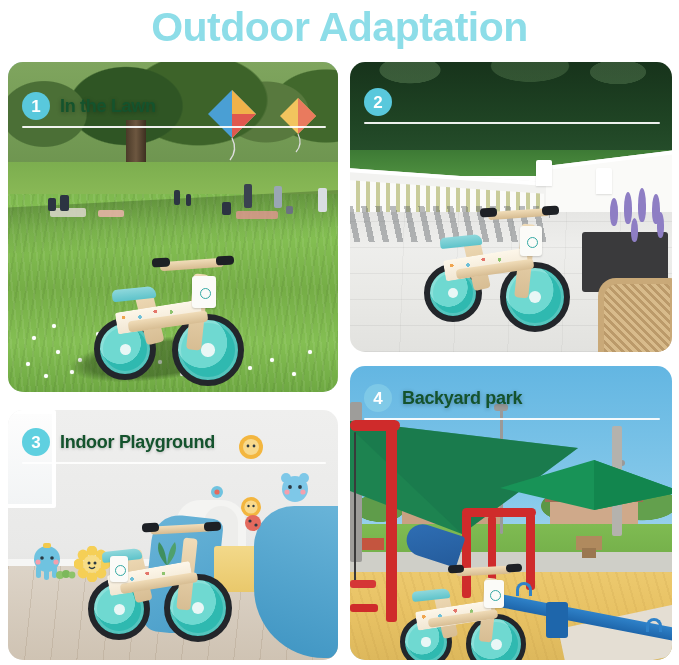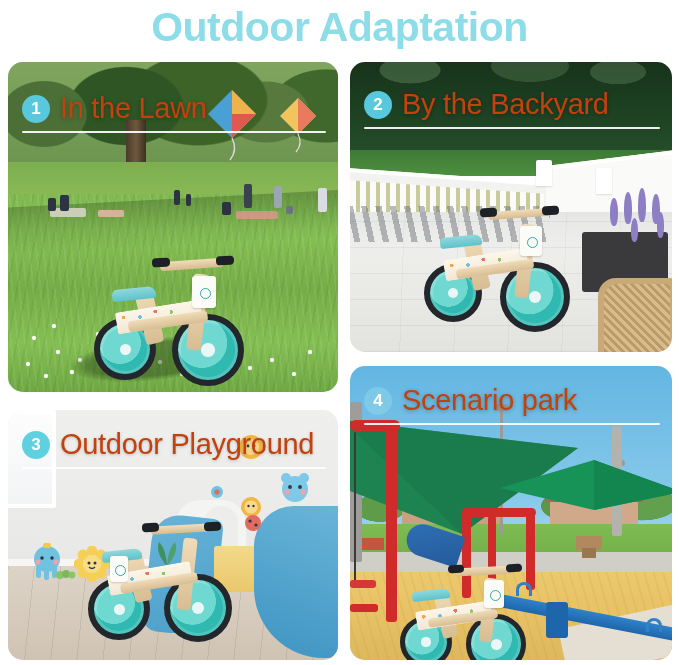--- a/index.html
+++ b/index.html
@@ -62,23 +62,23 @@
     color: #ffffff;
     font-size: 17px;
     font-weight: bold;
     display: flex; align-items: center; justify-content: center;
     line-height: 1;
   }
   #panel-3 .badge { background: #5fd0e0; }
   #panel-4 .badge { background: rgba(150,220,235,0.45); }
 
   .caption-label {
-    color: #c2410c;
-    font-size: 29px;
-    font-weight: normal;
+    color: #14532d;
+    font-size: 18px;
+    font-weight: bold;
     letter-spacing: -0.3px;
     text-shadow: 0 1px 4px rgba(0,0,0,0.30);
     white-space: nowrap;
   }
   #panel-3 .caption-label { text-shadow: 0 1px 3px rgba(120,120,120,0.45); }
 
   .caption-rule {
     margin-top: 6px;
     height: 2px;
     background: rgba(255,255,255,0.92);
@@ -402,21 +402,20 @@
       <div class="handlebar" style="left:64px; top:4px; width:62px; height:8px; transform:rotate(-4deg);"></div>
       <div class="grip" style="left:56px; top:2px; width:17px; height:9px; transform:rotate(-4deg);"></div>
       <div class="grip" style="left:118px; top:0px; width:17px; height:9px; transform:rotate(-4deg);"></div>
       <div class="plate" style="left:96px; top:20px; width:22px; height:30px;"></div>
     </div>
   </div>
 
   <div class="caption">
     <div class="caption-row">
       <div class="badge">2</div>
-      <div class="caption-label">By the Backyard</div>
     </div>
     <div class="caption-rule"></div>
   </div>
 </div>
 
 <div class="panel" id="panel-3">
   <div class="scene">
     <div class="s3-wall"></div>
     <div class="s3-window"></div>
     <div class="s3-floor"></div>
@@ -510,21 +509,21 @@
       <div class="handlebar" style="left:62px; top:3px; width:62px; height:8px; transform:rotate(-3deg);"></div>
       <div class="grip" style="left:54px; top:1px; width:17px; height:9px; transform:rotate(-3deg);"></div>
       <div class="grip" style="left:116px; top:0px; width:17px; height:9px; transform:rotate(-3deg);"></div>
       <div class="plate" style="left:22px; top:34px; width:18px; height:26px;"></div>
     </div>
   </div>
 
   <div class="caption">
     <div class="caption-row">
       <div class="badge">3</div>
-      <div class="caption-label">Outdoor Playground</div>
+      <div class="caption-label">Indoor Playground</div>
     </div>
     <div class="caption-rule"></div>
   </div>
 </div>
 
 <div class="panel" id="panel-4">
   <div class="scene">
     <div class="s4-sky"></div>
     <div class="s4-trees"></div>
     <div class="s4-house"></div>
@@ -587,17 +586,17 @@
       <div class="handlebar" style="left:56px; top:3px; width:56px; height:8px; transform:rotate(-3deg);"></div>
       <div class="grip" style="left:48px; top:1px; width:16px; height:8px; transform:rotate(-3deg);"></div>
       <div class="grip" style="left:106px; top:0px; width:16px; height:8px; transform:rotate(-3deg);"></div>
       <div class="plate" style="left:84px; top:16px; width:20px; height:28px;"></div>
     </div>
   </div>
 
   <div class="caption">
     <div class="caption-row">
       <div class="badge">4</div>
-      <div class="caption-label">Scenario park</div>
+      <div class="caption-label">Backyard park</div>
     </div>
     <div class="caption-rule"></div>
   </div>
 </div>
 
 </body></html>

